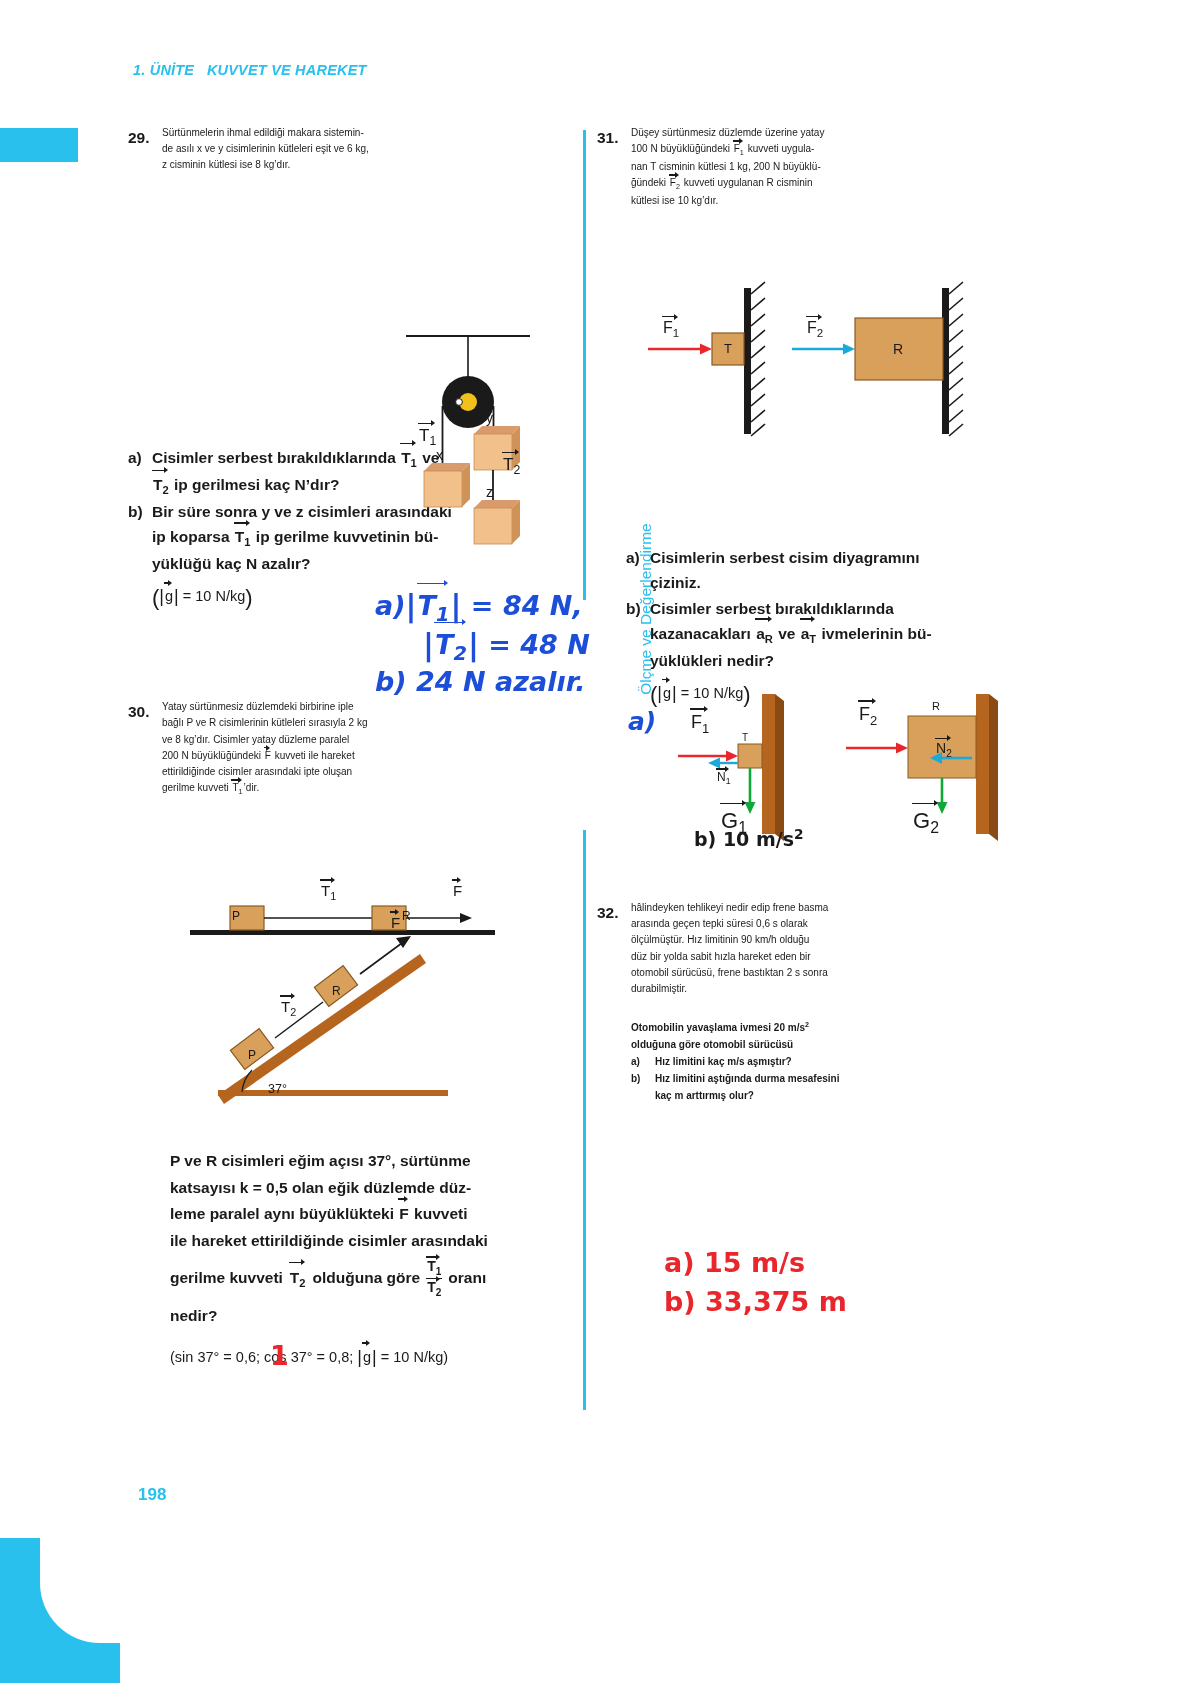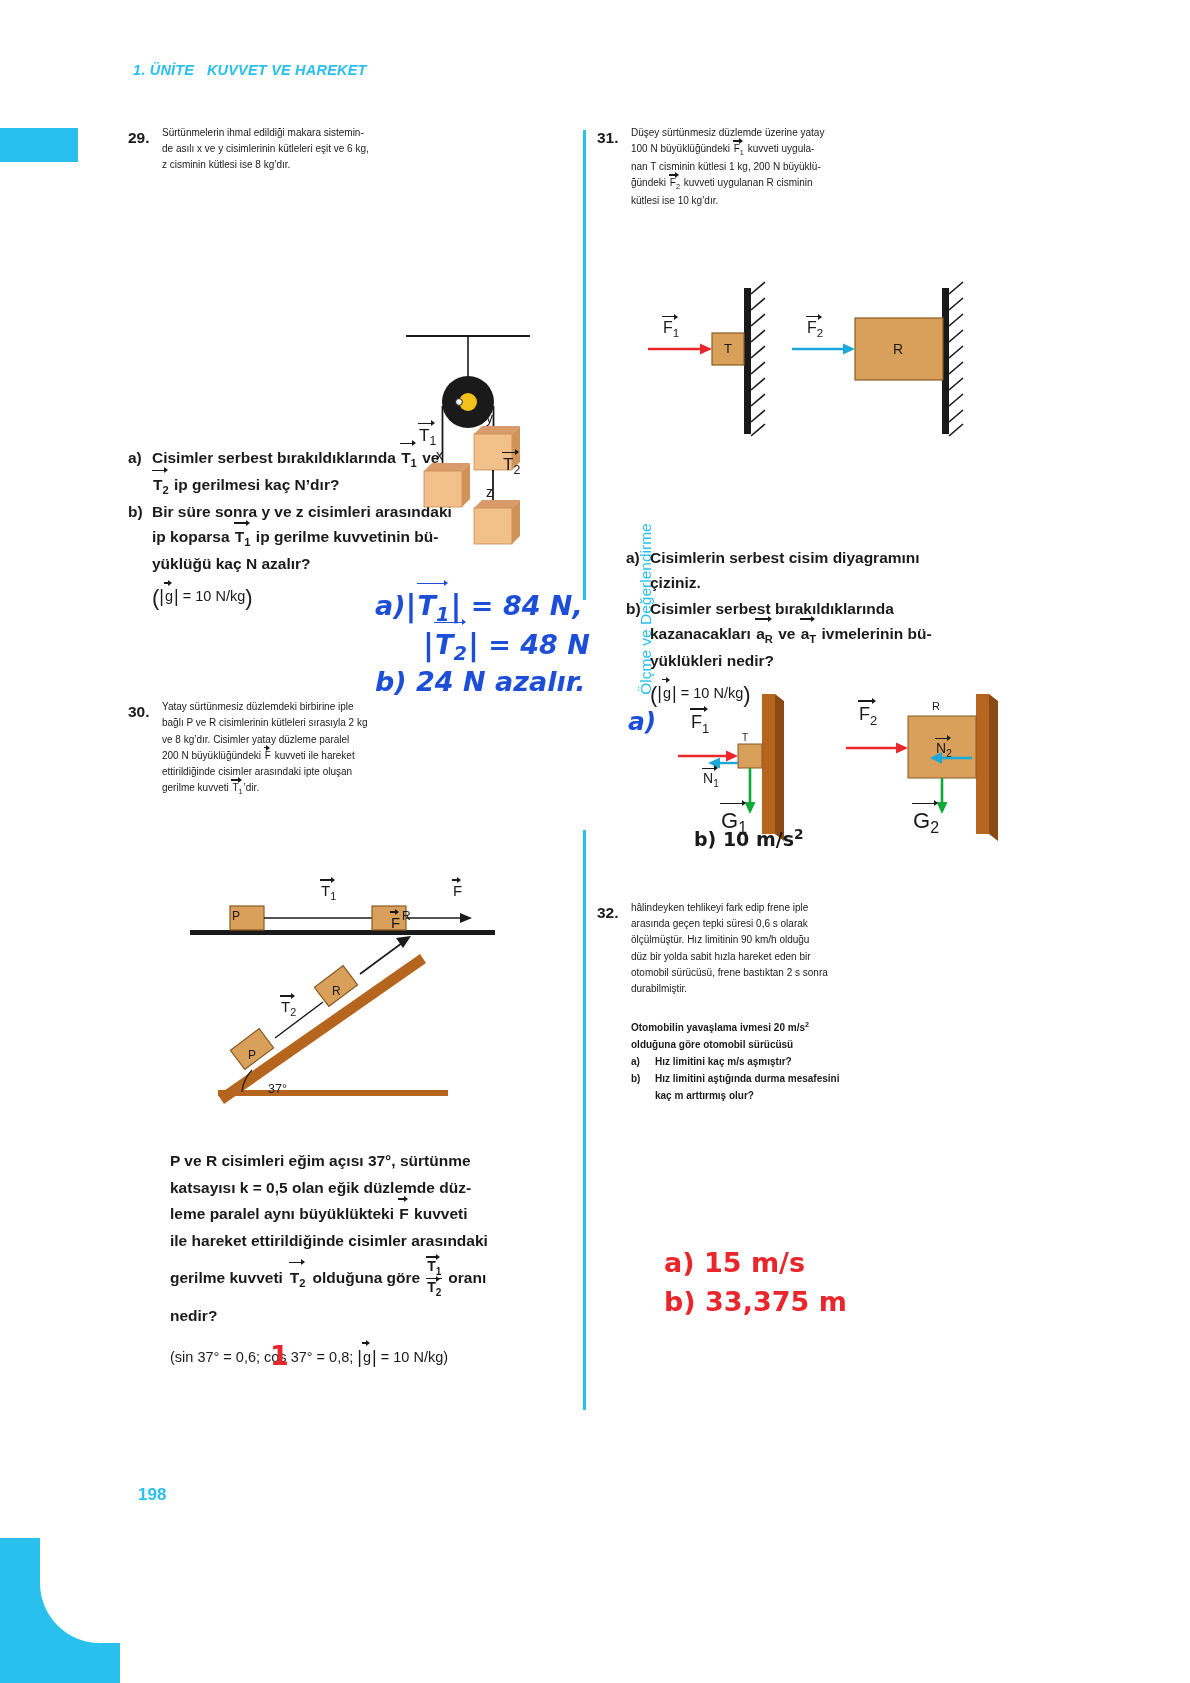--- a/index.html
+++ b/index.html
@@ -529,21 +529,21 @@
       <polygon points="310,68 322,62 322,74" fill="#1aa9d8"></polygon>
 
       <line x1="322" y1="88" x2="322" y2="112" stroke="#11a83a" stroke-width="2.6"></line>
       <polygon points="322,124 316.5,112 327.5,112" fill="#11a83a"></polygon>
     </g>
   </svg>
   <div style="position:absolute;left:70px;top:22px;font-size:18px;">
     <span class="vec"><span class="arr"></span><span>F</span><sub>1</sub></span>
   </div>
   <div style="position:absolute;left:122px;top:42px;font-size:10px;">T</div>
-  <div style="position:absolute;left:82px;top:80px;font-size:14px;">
+  <div style="position:absolute;left:96px;top:80px;font-size:12px;">
     <span class="vec"><span class="arr"></span><span>N</span><sub>1</sub></span>
   </div>
   <div style="position:absolute;left:100px;top:118px;font-size:22px;">
     <span class="vec"><span class="arr"></span><span>G</span><sub>1</sub></span>
   </div>
   <div style="position:absolute;left:238px;top:14px;font-size:18px;">
     <span class="vec"><span class="arr"></span><span>F</span><sub>2</sub></span>
   </div>
   <div style="position:absolute;left:312px;top:10px;font-size:11px;">R</div>
   <div style="position:absolute;left:315px;top:50px;font-size:14px;">
@@ -555,21 +555,21 @@
 </div>
 
 <div class="ans31b">
   <span>b) 10 m/s</span><sup>2</sup>
 </div>
 
 <div style="position:absolute;left:597px;top:900px;width:415px;">
   <div class="q-row">
     <div class="q-num">32.</div>
     <div class="q-body">
-      <p>hâlindeyken tehlikeyi fark edip frene iple</p>
+      <p>hâlindeyken tehlikeyi nedir edip frene basma</p>
       <p>arasında geçen tepki süresi 0,6 s olarak</p>
       <p>ölçülmüştür. Hız limitinin 90 km/h olduğu</p>
       <p>düz bir yolda sabit hızla hareket eden bir</p>
       <p>otomobil sürücüsü, frene bastıktan 2 s sonra</p>
       <p>durabilmiştir.</p>
 
       <div style="font-weight:bold;margin-top:22px;line-height:1.66;">
         <div>
           <span>Otomobilin yavaşlama ivmesi 20 m/s</span><sup>2</sup>
         </div>

